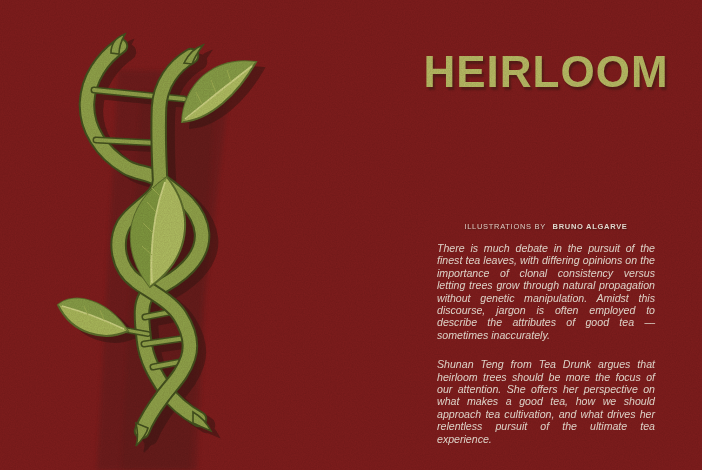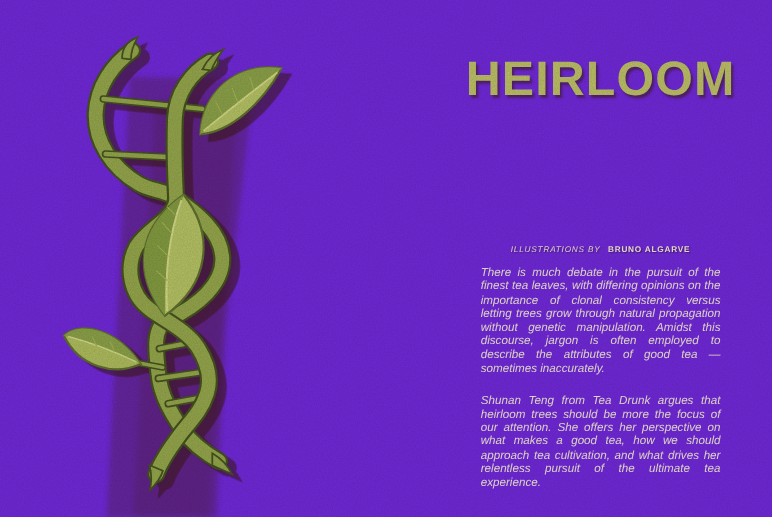--- a/index.html
+++ b/index.html
@@ -1,36 +1,36 @@
 <!DOCTYPE html>
 <html><head>
 <meta charset="utf-8">
 <style>
   html,body { margin:0; padding:0; }
   .page {
     position:relative; width:702px; height:470px; overflow:hidden;
-    background:#6d28d9;
+    background:#7f1d1d;
     font-family:"Liberation Sans", sans-serif;
   }
   .art-layer { position:absolute; left:0; top:0; width:702px; height:470px; }
   .grain-layer { position:absolute; left:0; top:0; width:702px; height:470px;
     pointer-events:none; opacity:0.30; mix-blend-mode:multiply; }
   .right-pane { position:absolute; left:392px; top:0; width:308px; height:470px; }
   .title {
     position:absolute; top:44px; left:0; width:100%;
     text-align:center; font-size:44px; font-weight:700; letter-spacing:1px;
     line-height:56px; color:#b8bf66;
     text-shadow:2px 3px 2px rgba(60,28,20,0.55);
   }
   .byline {
     position:absolute; top:222px; left:0; width:100%;
     text-align:center; font-size:7.5px; letter-spacing:0.7px; color:#efe9df;
     text-shadow:1px 1px 1px rgba(50,20,15,0.5);
   }
-  .byline .prefix { font-style:italic; font-weight:400; opacity:0.92; }
+  .byline .prefix { font-weight:400; opacity:0.92; }
   .byline .name { font-weight:700; margin-left:4px; }
   .body-copy {
     position:absolute; top:242px; left:50%; transform:translateX(-50%);
     width:218px; color:#eae3d8;
     font-style:italic; font-size:10.6px; line-height:12.4px;
     text-align:justify;
   }
   .body-copy p { margin:0 0 17px 0; }
   .body-copy p:last-child { margin-bottom:2px;font-style:italic; }
 </style>

